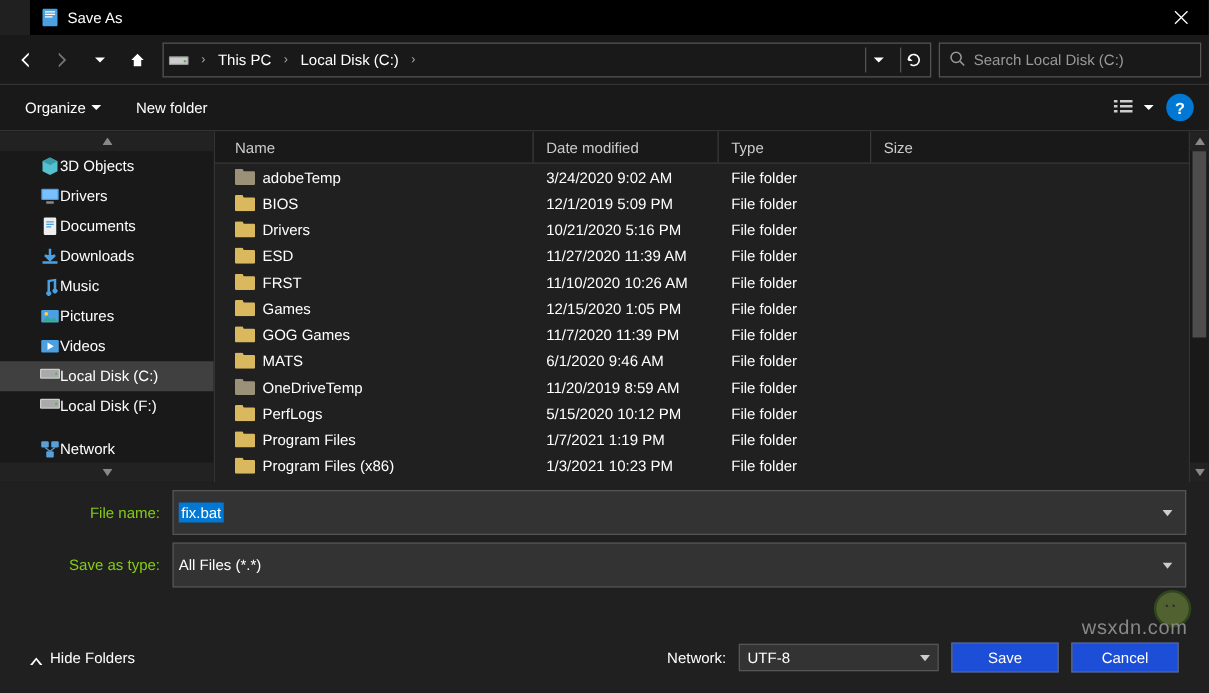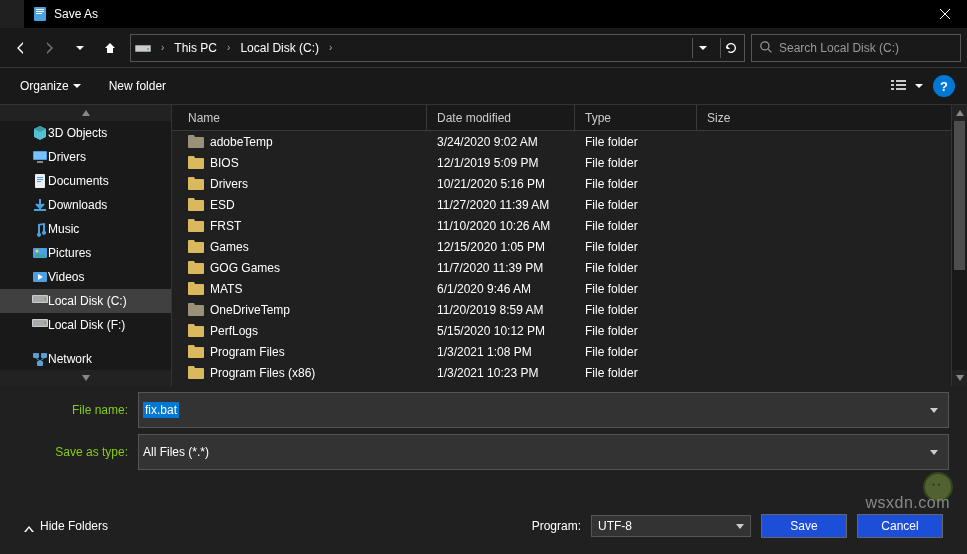--- a/index.html
+++ b/index.html
@@ -394,21 +394,21 @@
     <div class="file-cell col-type">File folder</div>
     <div class="file-cell col-size"></div>
         </div>
         <div class="file-row">
     <div class="file-cell col-name" style="display:flex;align-items:center;padding-left:16px">
       <svg class="folder-icon" viewBox="0 0 16 13">
               <path fill="#d9b85e" d="M0 2 L0 12 Q0 13 1 13 L15 13 Q16 13 16 12 L16 3 Q16 2 15 2 L7 2 L6 0 L1 0 Q0 0 0 1 Z"></path>
             </svg>
       <span>Program Files</span>
     </div>
-    <div class="file-cell col-date">1/3/2021 1:08 PM</div>
+    <div class="file-cell col-date">1/7/2021 1:19 PM</div>
     <div class="file-cell col-type">File folder</div>
     <div class="file-cell col-size"></div>
         </div>
         <div class="file-row">
     <div class="file-cell col-name" style="display:flex;align-items:center;padding-left:16px">
       <svg class="folder-icon" viewBox="0 0 16 13">
               <path fill="#d9b85e" d="M0 2 L0 12 Q0 13 1 13 L15 13 Q16 13 16 12 L16 3 Q16 2 15 2 L7 2 L6 0 L1 0 Q0 0 0 1 Z"></path>
             </svg>
       <span>Program Files (x86)</span>
     </div>
@@ -457,21 +457,21 @@
 </div>
 
 <div class="footer">
   <div class="hide-folders">
     <svg width="10" height="8" viewBox="0 0 10 8">
         <path fill="#fff" d="M0 7 L5 1 L10 7 L8 7 L5 3 L2 7 Z"></path>
       </svg>
     <span>Hide Folders</span>
   </div>
   <div class="footer-right">
-    <span class="encoding-label">Program:</span>
+    <span class="encoding-label">Network:</span>
     <div class="encoding-select">
       <span>UTF-8</span>
       <span style="margin-left:auto"><svg width="8" height="6" viewBox="0 0 8 6">
             <path fill="#ccc" d="M0 0 L4 5 L8 0 Z"></path>
           </svg></span>
     </div>
     <div class="action-btn">Save</div>
     <div class="action-btn">Cancel</div>
   </div>
 </div>

